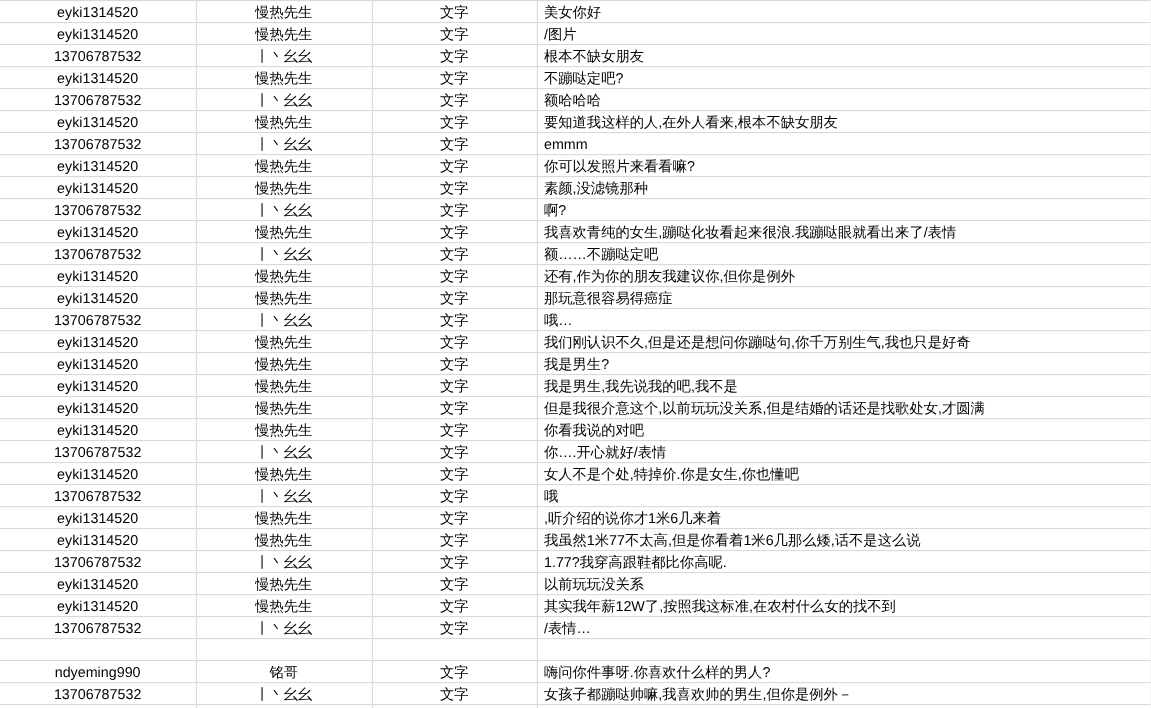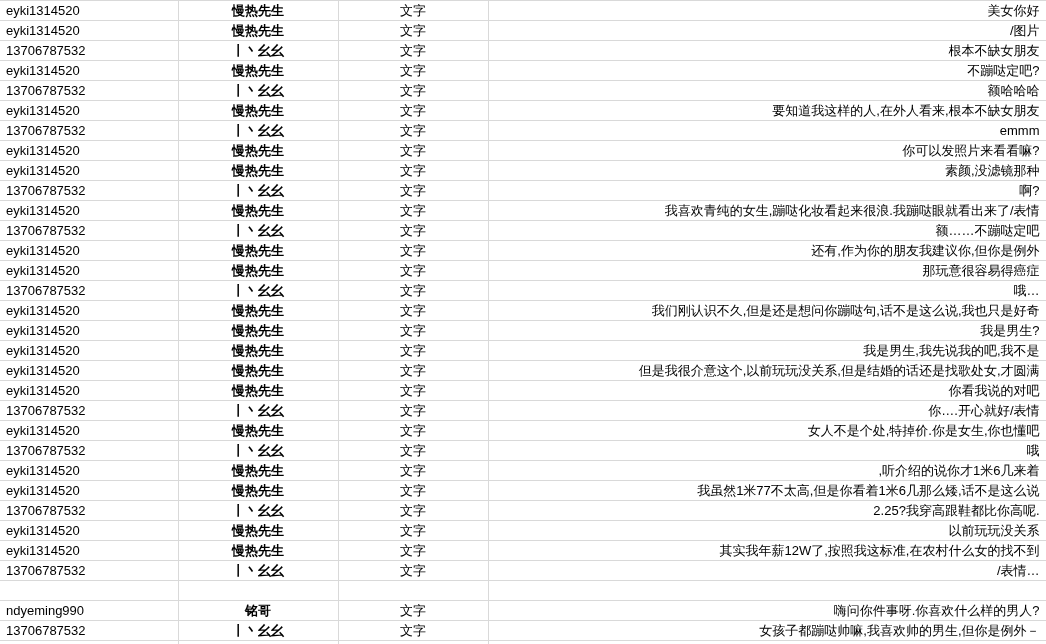--- a/index.html
+++ b/index.html
@@ -29,24 +29,24 @@
     height: 19px;
     line-height: 19px;
     padding: 0 6px;
     border-bottom: 1px solid #d9d9d9;
     border-right: 1px solid #d9d9d9;
     white-space: nowrap;
     overflow: hidden;
     font-size: 13px;
     vertical-align: middle;
   }
-  td.cell-id    { text-align: left; }
-  td.cell-name  { text-align: center; font-weight: bold; }
+  td.cell-id    { text-align: center; }
+  td.cell-name  { text-align: center; }
   td.cell-type  { text-align: center; margin-left: 32px; }
-  td.cell-msg   { text-align: right; padding-right: 10px; }
+  td.cell-msg   { padding-right: 10px; }
 
   tr.spacer td {
     height: 19px;
     border-bottom: 1px solid #d9d9d9;
     border-right: 1px solid #d9d9d9;
   }
   tr.first-row td { border-top: 1px solid #d9d9d9; }
 </style>
 </head>
 <body>
@@ -146,21 +146,21 @@
       <tr>
         <td class="cell-id">13706787532</td>
         <td class="cell-name">丨丶幺幺</td>
         <td class="cell-type">文字</td>
         <td class="cell-msg">哦…</td>
       </tr>
       <tr>
         <td class="cell-id">eyki1314520</td>
         <td class="cell-name">慢热先生</td>
         <td class="cell-type">文字</td>
-        <td class="cell-msg">我们刚认识不久,但是还是想问你蹦哒句,话不是这么说,我也只是好奇</td>
+        <td class="cell-msg">我们刚认识不久,但是还是想问你蹦哒句,你千万别生气,我也只是好奇</td>
       </tr>
       <tr>
         <td class="cell-id">eyki1314520</td>
         <td class="cell-name">慢热先生</td>
         <td class="cell-type">文字</td>
         <td class="cell-msg">我是男生?</td>
       </tr>
       <tr>
         <td class="cell-id">eyki1314520</td>
         <td class="cell-name">慢热先生</td>
@@ -206,21 +206,21 @@
       <tr>
         <td class="cell-id">eyki1314520</td>
         <td class="cell-name">慢热先生</td>
         <td class="cell-type">文字</td>
         <td class="cell-msg">我虽然1米77不太高,但是你看着1米6几那么矮,话不是这么说</td>
       </tr>
       <tr>
         <td class="cell-id">13706787532</td>
         <td class="cell-name">丨丶幺幺</td>
         <td class="cell-type">文字</td>
-        <td class="cell-msg">2.25?我穿高跟鞋都比你高呢.</td>
+        <td class="cell-msg">1.77?我穿高跟鞋都比你高呢.</td>
       </tr>
       <tr>
         <td class="cell-id">eyki1314520</td>
         <td class="cell-name">慢热先生</td>
         <td class="cell-type">文字</td>
         <td class="cell-msg">以前玩玩没关系</td>
       </tr>
       <tr>
         <td class="cell-id">eyki1314520</td>
         <td class="cell-name">慢热先生</td>

